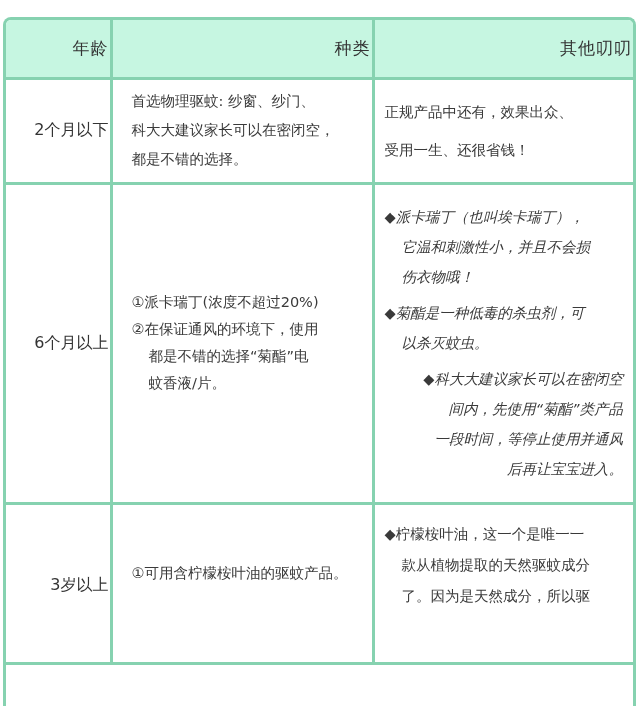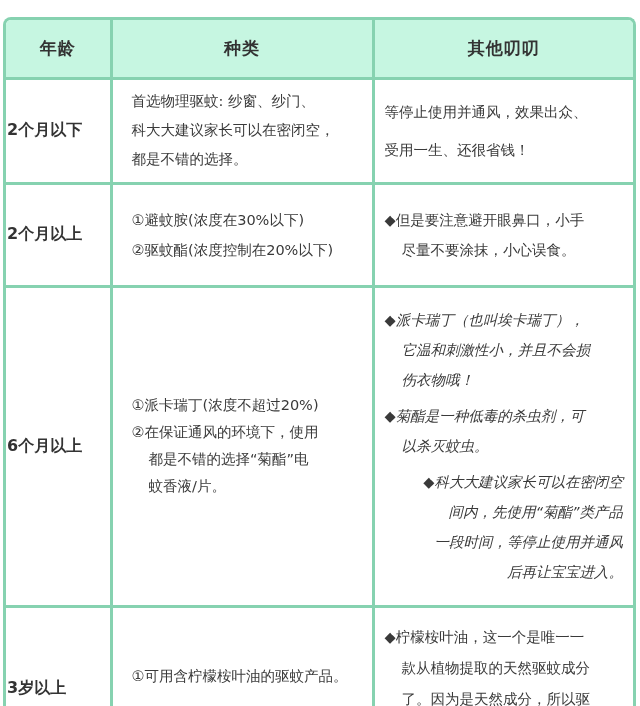--- a/index.html
+++ b/index.html
@@ -40,29 +40,29 @@
       vertical-align: middle;
       box-sizing: border-box;
     }
     tr:first-child th { border-top: none; }
     th:first-child, td:first-child { border-left: none; }
     th:last-child, td:last-child { border-right: none; }
     thead th {
       background: #c6f6e1;
       height: 58px;
       font-size: 17px;
-      font-weight: bold;
+      font-weight: normal;
       color: #333333;
-      text-align: center;
+      text-align: right;
       letter-spacing: 1px;
     }
     td.age {
-      text-align: left;
+      text-align: right;
       font-size: 16px;
-      font-weight: bold;
+      font-weight: normal;
       color: #333333;
     }
     td.type, td.note {
       font-size: 14.5px;
       line-height: 29px;
       color: #3a3a3a;
       padding: 0 12px 0 19px;
     }
     td.note { padding: 0 10px 0 10px; }
     .line { display: block; white-space: nowrap; }
@@ -101,36 +101,25 @@
     <tbody>
 
       <tr class="row1">
         <td class="age">2个月以下</td>
         <td class="type">
           <span class="line">首选物理驱蚊: 纱窗、纱门、</span>
           <span class="line">科大大建议家长可以在密闭空，</span>
           <span class="line">都是不错的选择。</span>
         </td>
         <td class="note" style="line-height:38px;">
-          <span class="line">等停止使用并通风，效果出众、</span>
+          <span class="line">正规产品中还有，效果出众、</span>
           <span class="line">受用一生、还很省钱！</span>
         </td>
       </tr>
 
-      <tr class="row2">
-        <td class="age">2个月以上</td>
-        <td class="type" style="line-height:30px;">
-          <span class="line">①避蚊胺(浓度在30%以下)</span>
-          <span class="line">②驱蚊酯(浓度控制在20%以下)</span>
-        </td>
-        <td class="note" style="line-height:30px;">
-          <span class="line">◆但是要注意避开眼鼻口，小手</span>
-          <span class="line indent">尽量不要涂抹，小心误食。</span>
-        </td>
-      </tr>
 
       <tr class="row3">
         <td class="age">6个月以上</td>
         <td class="type" style="line-height:27px;">
           <span class="line">①派卡瑞丁(浓度不超过20%)</span>
           <span class="line">②在保证通风的环境下，使用</span>
           <span class="line indent">都是不错的选择“菊酯”电</span>
           <span class="line indent">蚊香液/片。</span>
         </td>
         <td class="note" style="line-height:30px;">

